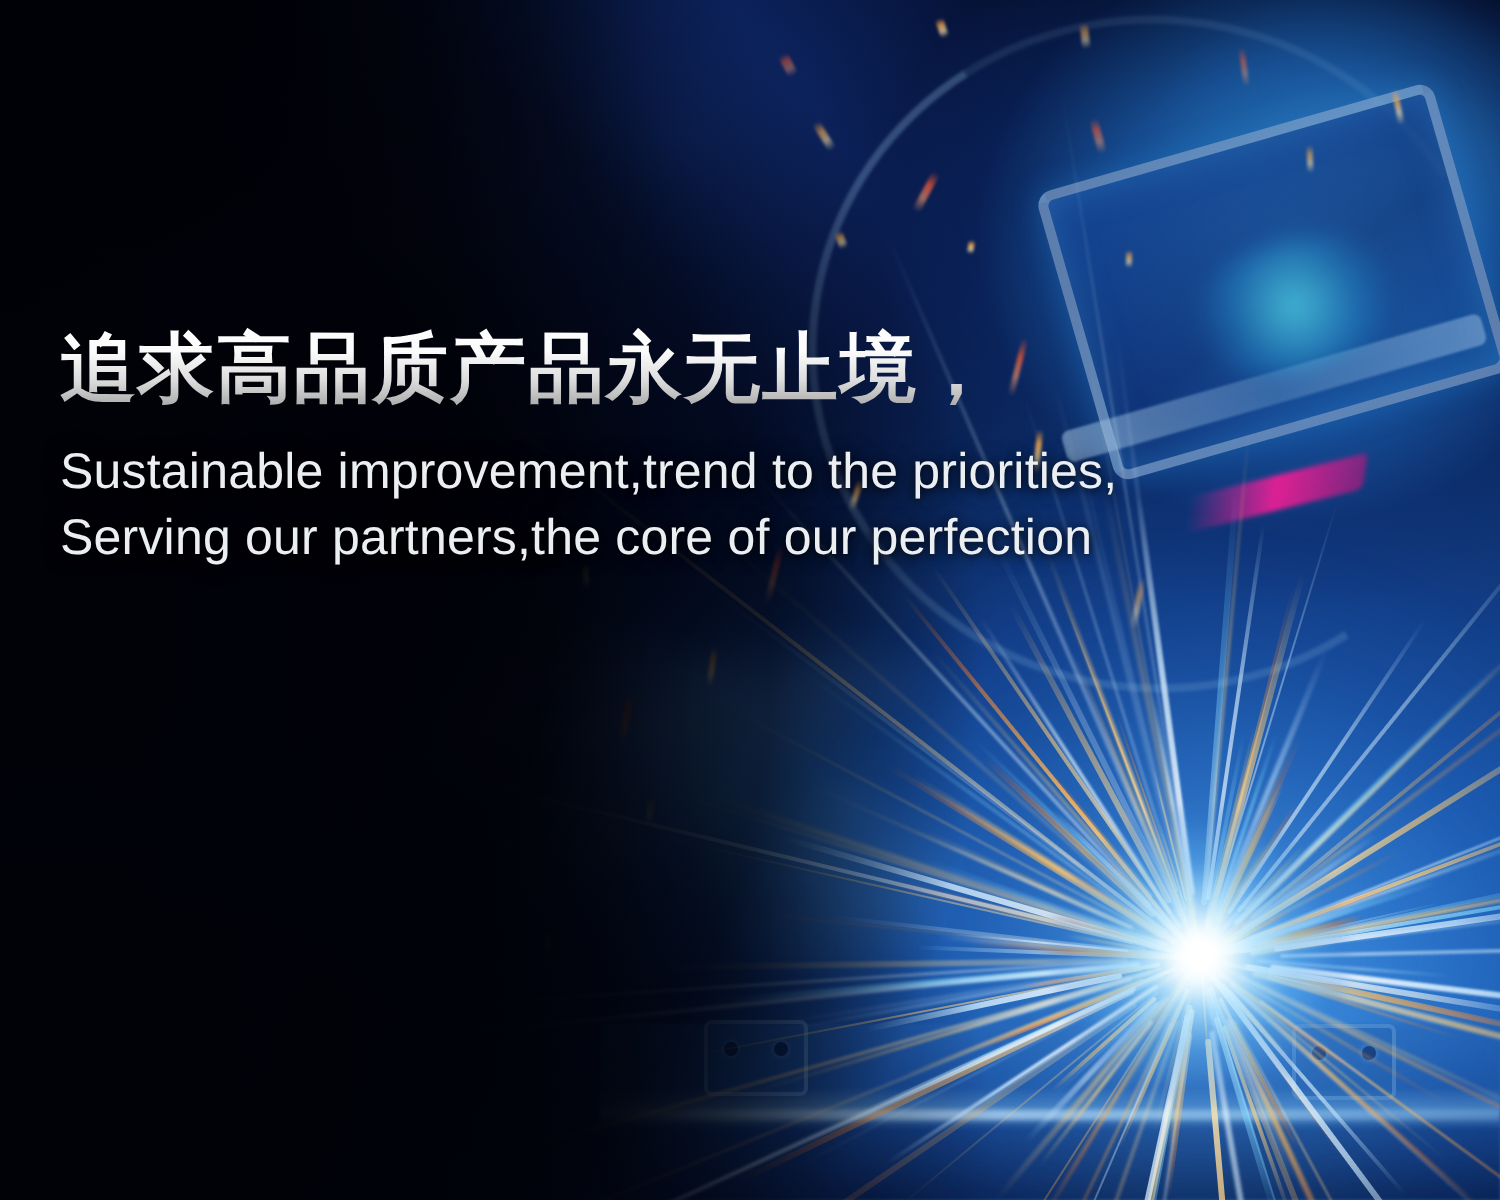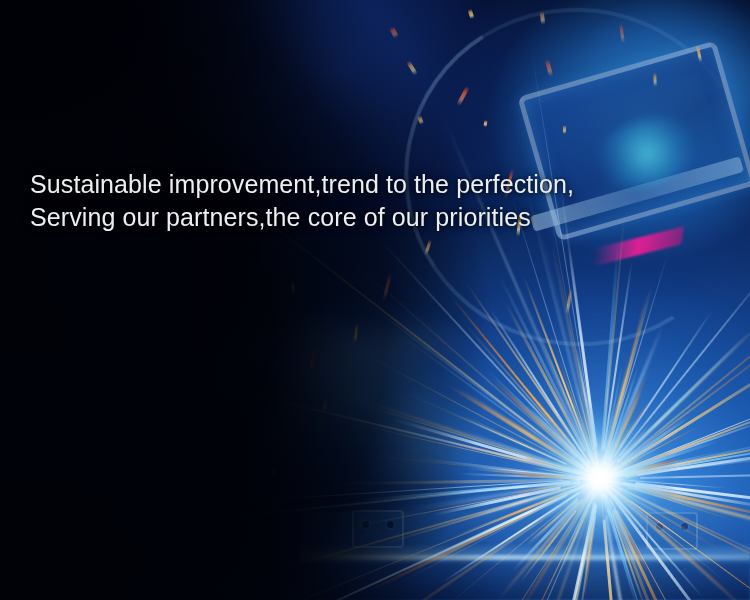--- a/index.html
+++ b/index.html
@@ -519,21 +519,25 @@
       <div class="ember o" style="left: 556px; top: 300px; width: 26px; height: 3px; transform: rotate(100deg); opacity: 0.55; filter: blur(0.7px);"></div>
       <div class="ember r" style="left: 244px; top: 418px; width: 18px; height: 3px; transform: rotate(92deg); opacity: 0.63; filter: blur(0.7px);"></div>
       <div class="ember o" style="left: 286px; top: 286px; width: 14px; height: 3px; transform: rotate(86deg); opacity: 0.71; filter: blur(0.7px);"></div>
     </div>
 
   <div class="bg-layer bg-leftdark"></div>
   <div class="bg-layer bg-vignette"></div>
 
   <div class="text-block">
 
+    <div class="headline-wrap">
+      <div class="headline-shadow">追求高品质产品永无止境，</div>
+      <h1 class="headline">追求高品质产品永无止境，</h1>
+    </div>
 
 
     <div class="sub-gap"></div>
 
-    <p class="subline">Sustainable improvement,trend to the perfection,</p>
-    <p class="subline">Serving our partners,the core of our priorities</p>
+    <p class="subline">Sustainable improvement,trend to the priorities,</p>
+    <p class="subline">Serving our partners,the core of our perfection</p>
   </div>
 
 </div>
 
 </body></html>

